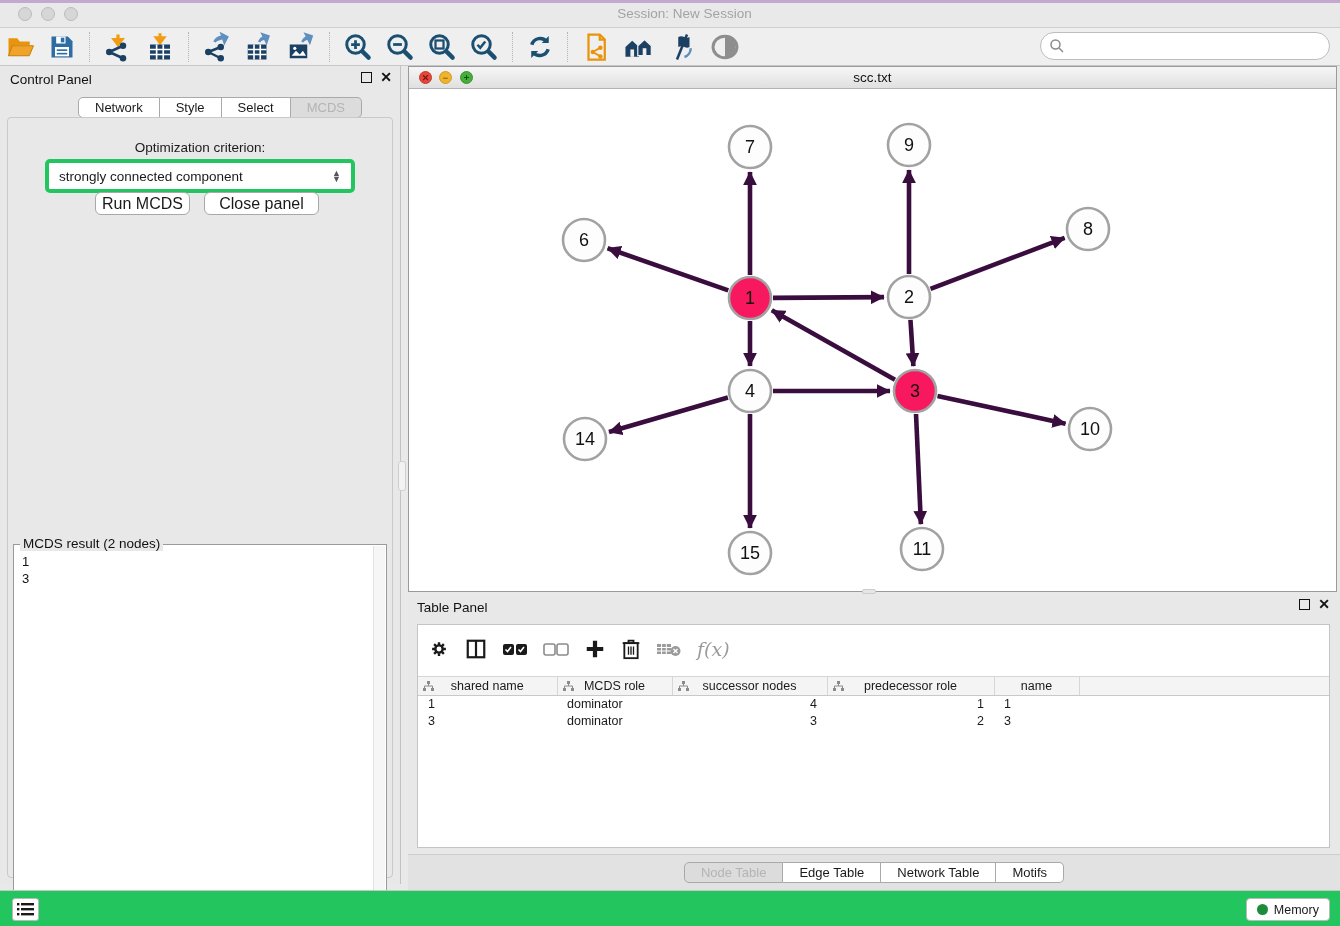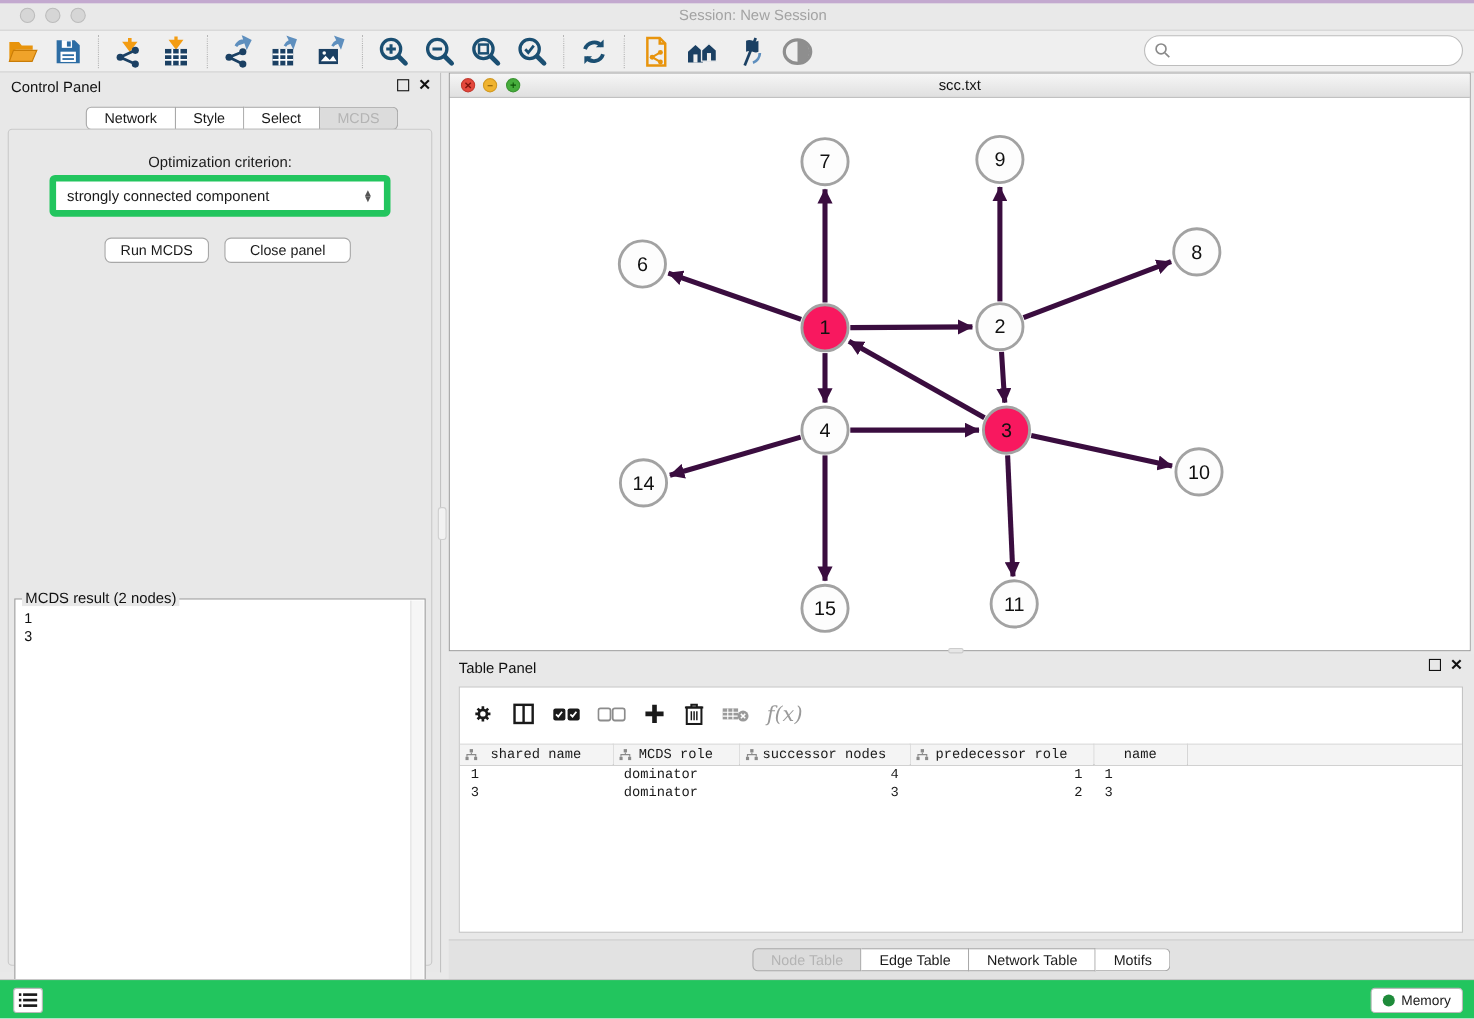--- a/index.html
+++ b/index.html
@@ -26,23 +26,23 @@
   .panel-winbtns { position:absolute; right:8px; top:6px; display:flex; gap:8px; align-items:center; }
   .float-box { width:11px; height:11px; border:1.6px solid #111; display:inline-block; }
   .close-x { font-size:14px; font-weight:bold; color:#111; line-height:11px; }
   #cp-tabs { position:absolute; left:78px; top:31px; display:flex; }
   .mac-tab { height:21px; padding:0 16px; background:#ffffff; border:1px solid #a9a9a9; border-left:none; display:flex; align-items:center; font-size:13px; }
   .mac-tab:first-child { border-left:1px solid #a9a9a9; border-radius:5px 0 0 5px; }
   .mac-tab:last-child { border-radius:0 5px 5px 0; }
   .mac-tab.selected { background:#dcdcdc; color:#b4b4b4; }
   #cp-body { position:absolute; left:7px; top:51px; width:386px; height:761px; border:1px solid #c9c9c9; border-radius:4px; background:#e8e8e8; }
   #opt-label { position:absolute; left:0; width:100%; top:22px; text-align:center; font-size:13.5px; }
-  #opt-select { position:absolute; left:37px; top:41px; width:310px; height:23px; background:#ffffff; border:6px solid #22c55e; border-radius:5px; display:flex; align-items:center; padding:13px 10px; font-size:13.5px; }
+  #opt-select { position:absolute; left:37px; top:41px; width:310px; height:23px; background:#ffffff; border:4px solid #22c55e; border-radius:5px; display:flex; align-items:center; padding:13px 10px; font-size:13.5px; }
   #opt-select .chevrons { margin-left:auto; display:flex; flex-direction:column; line-height:6px; font-size:9px; color:#555; }
-  .aqua-btn { position:absolute; height:23px; background:#ffffff; border:1px solid #a8a8a8; border-radius:6px; display:flex; align-items:center; justify-content:center; font-size:13px;margin-top:24px; }
+  .aqua-btn { position:absolute; height:23px; background:#ffffff; border:1px solid #a8a8a8; border-radius:6px; display:flex; align-items:center; justify-content:center; font-size:16px; }
   #run-btn  { left:87px; top:74px; width:95px; }
   #closep-btn { left:196px; top:74px; width:115px; }
   #result-box { position:absolute; left:5px; top:426px; width:374px; height:381px; border:1px solid #9a9a9a; background:#ffffff; }
   #result-legend { position:absolute; left:6px; top:-9px; background:#e8e8e8; padding:0 3px; font-size:13.5px; color:#111; }
   #result-lines { position:absolute; left:0; top:4px; padding:4px 8px; font-size:13px; line-height:17px; color:#111; white-space:pre; }
   #result-scroll { position:absolute; right:1px; top:1px; width:12px; height:373px; background:#f6f6f6; border-left:1px solid #e2e2e2; }
 
   
   #v-grip { position:absolute; left:398px; top:461px; width:8px; height:30px; background:#f2f2f2; border:1px solid #cfcfcf; border-radius:3px; }
 
@@ -55,21 +55,21 @@
   #tl-min   { left:30px; background:#f0b32e; border:1px solid #d29a22; color:#8a5d06; }
   #tl-max   { left:51px; background:#46ad3c; border:1px solid #3a9431; color:#0d5409; }
   #graph-canvas { position:absolute; left:0; top:22px; width:927px; height:502px; background:#ffffff; }
   #h-grip { position:absolute; left:862px; top:589px; width:14px; height:5px; background:#e6e6e6; border:1px solid #cccccc; border-radius:2px; }
 
   
   #table-panel { position:absolute; left:408px; top:595px; width:932px; height:295px; background:#e8e8e8; }
   #tp-header { position:absolute; left:9px; top:5px; font-size:13.5px; color:#111; }
   #tp-body { position:absolute; left:9px; top:29px; width:913px; height:224px; background:#ffffff; border:1px solid #c4c4c4; }
   #tp-toolbar { position:absolute; left:10px; top:6px; height:36px; display:flex; align-items:center; gap:15px; }
-  #tp-table { position:absolute; left:0; top:51px; width:911px;font-family:Liberation Mono, monospace; }
+  #tp-table { position:absolute; left:0; top:51px; width:911px; }
   #tp-table table { border-collapse:collapse; width:100%; table-layout:fixed; font-size:12.5px; }
   #tp-table th { height:19px; background:#f4f4f4; border-top:1px solid #d6d6d6; border-bottom:1px solid #c9c9c9; border-right:1px solid #d6d6d6; font-weight:normal; text-align:center; position:relative; }
   #tp-table th .hicon { position:absolute; left:5px; top:4px; }
   #tp-table td { height:17px; padding:0 10px; border:none; }
   #tp-table td.r { text-align:right; }
   #tabs-band { position:absolute; left:0; bottom:0; width:100%; height:36px; background:#e2e2e2; border-top:1px solid #cdcdcd; display:flex; align-items:center; justify-content:center; }
   #tp-tabs { display:flex; }
 
   
   #statusbar { position:absolute; left:0; top:890px; width:1340px; height:36px; background:#22c55e; border-top:1px solid #c6c6c6; }

